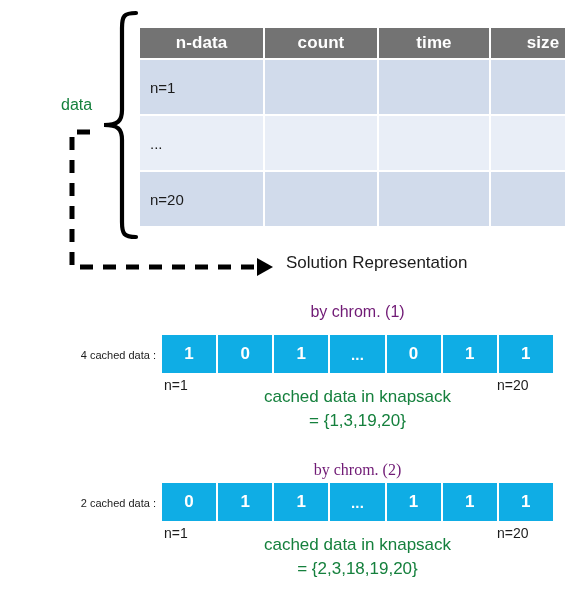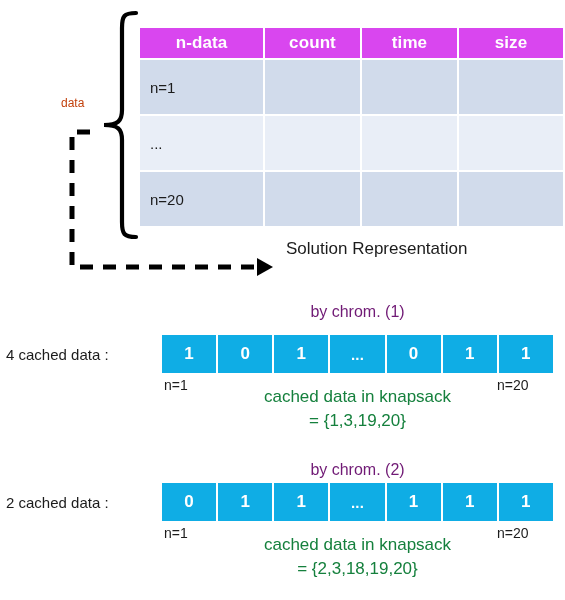--- a/index.html
+++ b/index.html
@@ -21,21 +21,21 @@
   #data-table {
     position: absolute;
     left: 138px;
     top: 26px;
     width: 415px;
     border-collapse: separate;
     border-spacing: 2px 2px;
     table-layout: fixed;
   }
   #data-table th {
-    background: #d946ef;
+    background: #737373;
     color: #ffffff;
     font-weight: bold;
     font-size: 17px;
     height: 30px;
     padding: 0;
     text-align: center;
     letter-spacing: 0.1px;
     margin-left: 36px;
   }
   #data-table td {
@@ -55,60 +55,61 @@
     position: absolute;
     left: 100px;
     top: 8px;
     width: 40px;
     height: 234px;
   }
   .brace-label {
     position: absolute;
     left: 61px;
     top: 96px;
-    font-size: 12px;
-    color: #c2410c;
+    font-size: 16px;
+    color: #15803d;
     white-space: nowrap;
   }
 
   
   .dashed-connector {
     position: absolute;
     left: 60px;
     top: 128px;
     width: 220px;
     height: 152px;
   }
 
   
   .solution-label {
     position: absolute;
     left: 286px;
-    top: 239px;
+    top: 253px;
     font-size: 17px;
     color: #1c1c1c;
     white-space: nowrap;
   }
 
   .chrom-block { position: absolute; left: 0; width: 565px; }
 
   .chrom-title {
     position: absolute;
     left: 162px;
     width: 391px;
     text-align: center;
     font-size: 16px;
     color: #701a75;
   }
   .chrom-side-label {
     position: absolute;
     right: 0;
     top: 0;
     width: 150px;
-    font-size: 15px;
+    text-align: right;
+    font-size: 11px;
     color: #1c1c1c;
     line-height: 38px;
     white-space: nowrap;
   }
   .side-label-holder {
     position: absolute;
     left: 0;
     width: 156px;
   }
 
@@ -156,22 +157,22 @@
   }
   .knapsack-caption span { display: block; }
 </style>
 </head>
 <body>
 
 <table id="data-table">
   <thead>
     <tr>
       <th style="width:123px">n-data</th>
-      <th style="width:95px">count</th>
-      <th style="width:95px">time</th>
+      <th style="width:112px">count</th>
+      <th style="width:110px">time</th>
       <th style="width:104px">size</th>
     </tr>
   </thead>
   <tbody>
     <tr class="row-shade">
       <td>n=1</td>
       <td></td>
       <td></td>
       <td></td>
     </tr>
@@ -227,21 +228,21 @@
   <div class="tick-left" style="top:377px;">n=1</div>
   <div class="tick-right" style="top:377px;">n=20</div>
 
   <div class="knapsack-caption" style="top:385px;">
     <span>cached data in knapsack</span>
     <span>= {1,3,19,20}</span>
   </div>
 </div>
 
 <div class="chrom-block">
-  <div class="chrom-title" style="top:461px;">by chrom. (2)</div>
+  <div class="chrom-title" style="top:461px;font-family:Liberation Serif, serif;">by chrom. (2)</div>
 
   <div class="side-label-holder" style="top:484px;">
     <div class="chrom-side-label">2 cached data :</div>
   </div>
 
   <div class="gene-row" style="top:483px;">
     <div class="gene-cell">0</div>
     <div class="gene-cell">1</div>
     <div class="gene-cell">1</div>
     <div class="gene-cell ellipsis">...</div>

